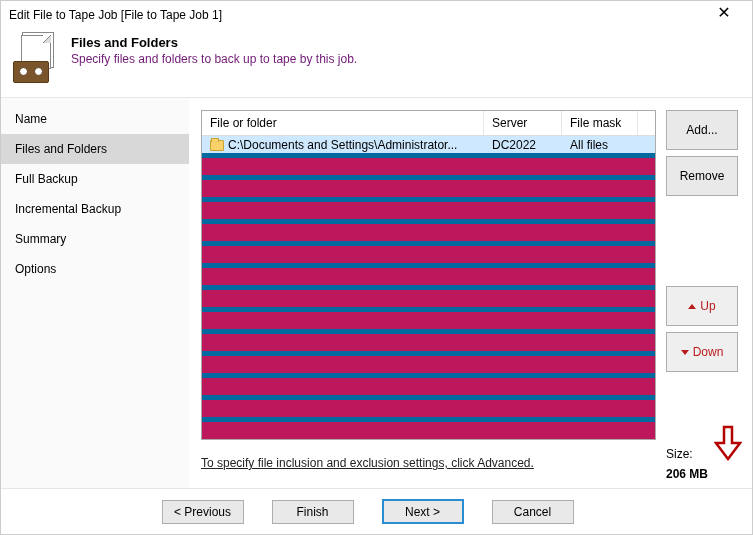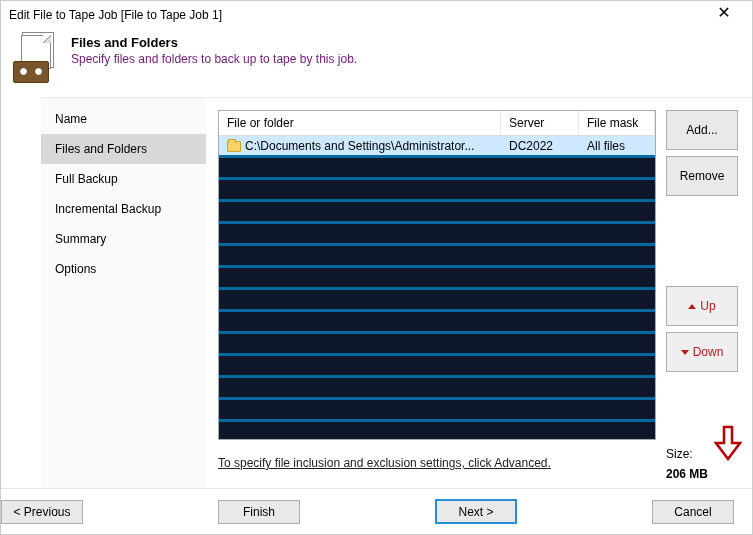--- a/index.html
+++ b/index.html
@@ -16,35 +16,35 @@
 
 
 .tape-icon { position: relative; width: 48px; height: 48px; }
 .page-stack { position: absolute; top: 0; left: 8px; width: 30px; height: 34px; background: #fff; border: 1px solid #888; box-shadow: 2px -2px 0 #fff, 2px -2px 0 1px #888; }
 .page-stack::before { content: ""; position: absolute; right: -1px; top: -1px; width: 8px; height: 8px; background: linear-gradient(135deg, #fff 48%, #888 50%, #ddd 52%); }
 .cassette { position: absolute; bottom: 0; left: 0; width: 36px; height: 22px; background: #7a552b; border-radius: 2px; border: 1px solid #5a3b18; }
 .cassette::before, .cassette::after { content:""; position:absolute; top:5px; width:7px; height:7px; background:#fff; border-radius:50%; border:1px solid #5a3b18;}
 .cassette::before { left:5px; }
 .cassette::after { right:5px; }
 
-.body { display: flex; height: 436px; border-top: 1px solid #e6e6e6; margin-left: 40px; }
+.body { display: flex; height: 436px; border-top: 1px solid #e6e6e6; }
 .sidebar { width: 188px; background: #fafafa; padding-top: 6px; }
 .sidebar .item { padding: 8px 14px; cursor: pointer; font-size: 12px; }
 .sidebar .item.selected { background: #d8d8d8; }
 
 .main { flex: 1; padding: 12px 14px 0 12px; display: flex; gap: 10px; }
 .table-wrap { flex: 1; display: flex; flex-direction: column; }
-.grid { border: 1px solid #aaa; height: 330px; background: #0f172a; overflow: hidden; }
+.grid { border: 1px solid #aaa; height: 330px; background: #be185d; overflow: hidden; }
 .grid-header { display: flex; background: #fff; border-bottom: 1px solid #ddd; }
 .grid-header div { padding: 5px 8px; font-size: 12px; border-right: 1px solid #e6e6e6; }
 .col1 { width: 282px; }
 .col2 { width: 78px; }
 .col3 { width: 76px; }
 .grid-body { }
-.grid-row { display: flex; border-bottom: 3px solid #0369a1; height: 22px; align-items: center; }
+.grid-row { display: flex; border-bottom: 5px solid #0369a1; height: 22px; align-items: center; }
 .grid-row.selected { background: #cde8ff; }
 .grid-row div { padding: 0 8px; font-size: 12px; white-space: nowrap; overflow: hidden; text-overflow: ellipsis; }
 .grid-row .folder-ico { width: 14px; height: 11px; background: #f8d16b; border: 1px solid #caa22e; display: inline-block; vertical-align: middle; margin-right: 4px; border-radius: 1px; position:relative;}
 .grid-row .folder-ico::before{content:"";position:absolute;top:-3px;left:0;width:6px;height:3px;background:#f8d16b;border:1px solid #caa22e;border-bottom:none;border-radius:1px 1px 0 0;}
 .grid-row.empty div { height: 22px; }
 
 .hint { font-size: 12px; margin-top: 16px; color: #222; text-decoration: underline; }
 
 .rightcol { width: 72px; display: flex; flex-direction: column; gap: 6px; position: relative; }
 .btn { height: 40px; border: 1px solid #adadad; background: #e9e9e9; font-size: 12px; cursor: pointer; display: flex; align-items: center; justify-content: center; gap: 4px; }
@@ -53,21 +53,21 @@
 .arrow-up { border-bottom: 5px solid currentColor; }
 .arrow-down { border-top: 5px solid currentColor; }
 
 .spacer { flex: 0 0 78px; }
 .size-label { font-size: 12px; margin-top: auto; }
 .size-value { font-size: 12px; font-weight: bold; margin-bottom: 6px; }
 
 .red-arrow { position: absolute; right: -4px; bottom: 72px; width: 28px; height: 36px; }
 .red-arrow svg { width: 100%; height: 100%; }
 
-.footer { position: absolute; bottom: 0; left: 0; right: 0; height: 46px; display: flex; justify-content: space-between; align-items: center; gap: 28px; padding-right: 18px; border-top: 1px solid #e6e6e6; background: #fff; }
+.footer { position: absolute; bottom: 0; left: 0; right: 0; height: 46px; display: flex; justify-content: center; align-items: center; gap: 28px; padding-right: 18px; border-top: 1px solid #e6e6e6; background: #fff; }
 .footer .fbtn { width: 82px; height: 24px; border: 1px solid #adadad; background: #e9e9e9; font-size: 12px; cursor: pointer; }
 .footer .fbtn.primary { border: 2px solid #2a8dd4; background: #e9e9e9; height: 25px; }
 </style>
 </head>
 <body>
 
 <div class="titlebar">
   <span class="title">Edit File to Tape Job [File to Tape Job 1]</span>
   <span class="close">✕</span>
 </div>

